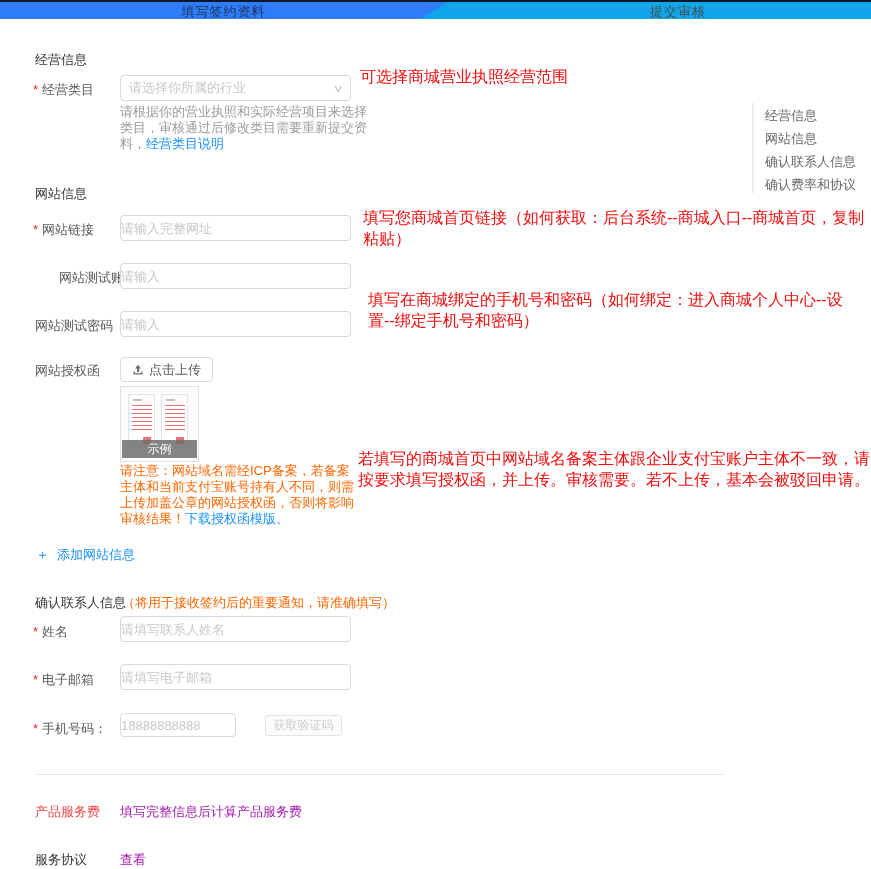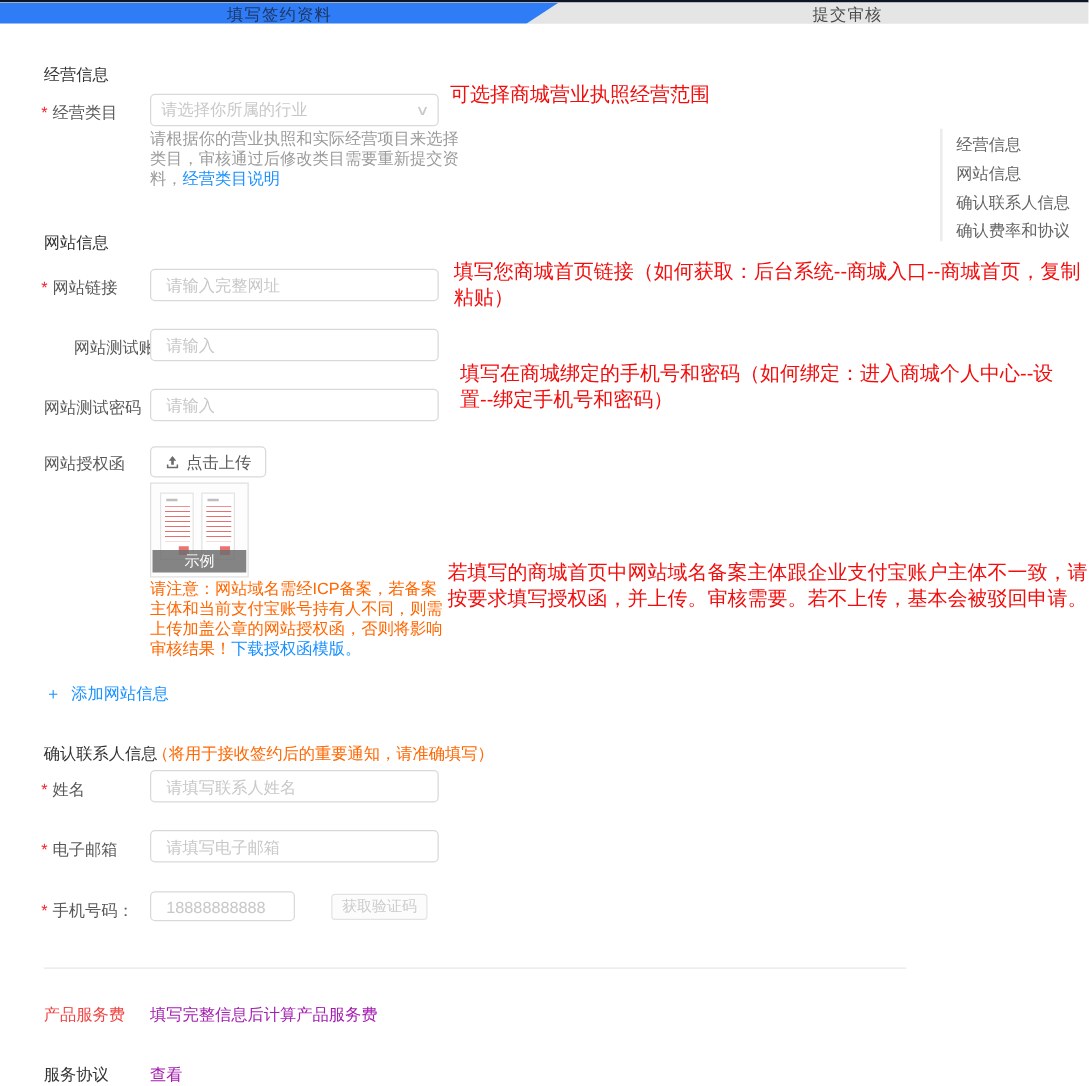--- a/index.html
+++ b/index.html
@@ -1,39 +1,39 @@
 <!DOCTYPE html>
 <html><head>
 <meta charset="utf-8">
 <style>
   * { margin:0; padding:0; box-sizing:border-box; }
   body { background:#fff; font-family:"Liberation Sans", sans-serif; }
   .page { position:relative; width:871px; height:869px; background:#fff; overflow:hidden; }
 
   
   .topstrip { position:absolute; left:0; top:0; width:871px; height:2px; background:#0c1626; }
-  .stepsbar { position:absolute; left:0; top:2px; width:871px; height:17px; background:#e5e5e5; }
+  .stepsbar { position:absolute; left:0; top:2px; width:871px; height:17px; background:#0ea5e9; }
   .step-active { position:absolute; left:0; top:0; width:447px; height:17px; background:#2e7cf6;
                  -webkit-clip-path:polygon(0 0,447px 0,421px 17px,0 17px); clip-path:polygon(0 0,447px 0,421px 17px,0 17px);
                  text-align:center; }
   .step-active .lbl { display:inline-block; margin-top:1px; font-size:13px; color:#20355f; letter-spacing:1px; }
   .step-next { position:absolute; left:650px; top:1px; font-size:13px; color:#4a4a4a; letter-spacing:1px; cursor:pointer; }
 
   
   .sec-title { position:absolute; font-size:13px; color:#333; }
   .flabel { position:absolute; font-size:13px; color:#595959; white-space:nowrap; }
   .req { color:#f5222d; margin-right:4px; font-size:13px; }
   .tinput { position:absolute; height:26px; border:1px solid #d9d9d9; border-radius:4px; background:#fff;
-            font-size:13px; color:#333; padding:0 12px; outline:none; font-family:"Liberation Sans",sans-serif; }
+            font-size:13px; color:#333; padding:0 0; outline:none; font-family:"Liberation Sans",sans-serif; }
   .tinput::placeholder { color:#c8c8c8; }
   .selectbox { position:absolute; height:26px; border:1px solid #d9d9d9; border-radius:4px; background:#fff;
                display:flex; align-items:center; padding:0 8px; cursor:pointer; }
   .selectbox .ph { flex:1; font-size:13px; color:#c8c8c8; }
   .selectbox .chev { font-size:11px; color:#c9c9c9; transform:scaleX(1.4); }
-  .helptext { position:absolute; font-size:13px; line-height:16px; color:#9b9b9b;font-family:Liberation Mono, monospace; }
+  .helptext { position:absolute; font-size:13px; line-height:16px; color:#9b9b9b; }
   .bluelink { color:#1890ff; text-decoration:none; cursor:pointer; }
   .rednote { position:absolute; font-size:16px; line-height:21px; color:#f20d0d; }
   .orangenote { position:absolute; font-size:13px; line-height:16px; color:#ff6600; }
 
   
   .anchor-rail { position:absolute; left:752px; top:103px; width:2px; height:90px; background:#ececec; }
   .anchor-item { position:absolute; left:765px; font-size:13px; color:#666; cursor:pointer; white-space:nowrap; }
 
   
   .upload-btn { position:absolute; left:120px; top:357px; width:93px; height:25px; border:1px solid #d9d9d9;

